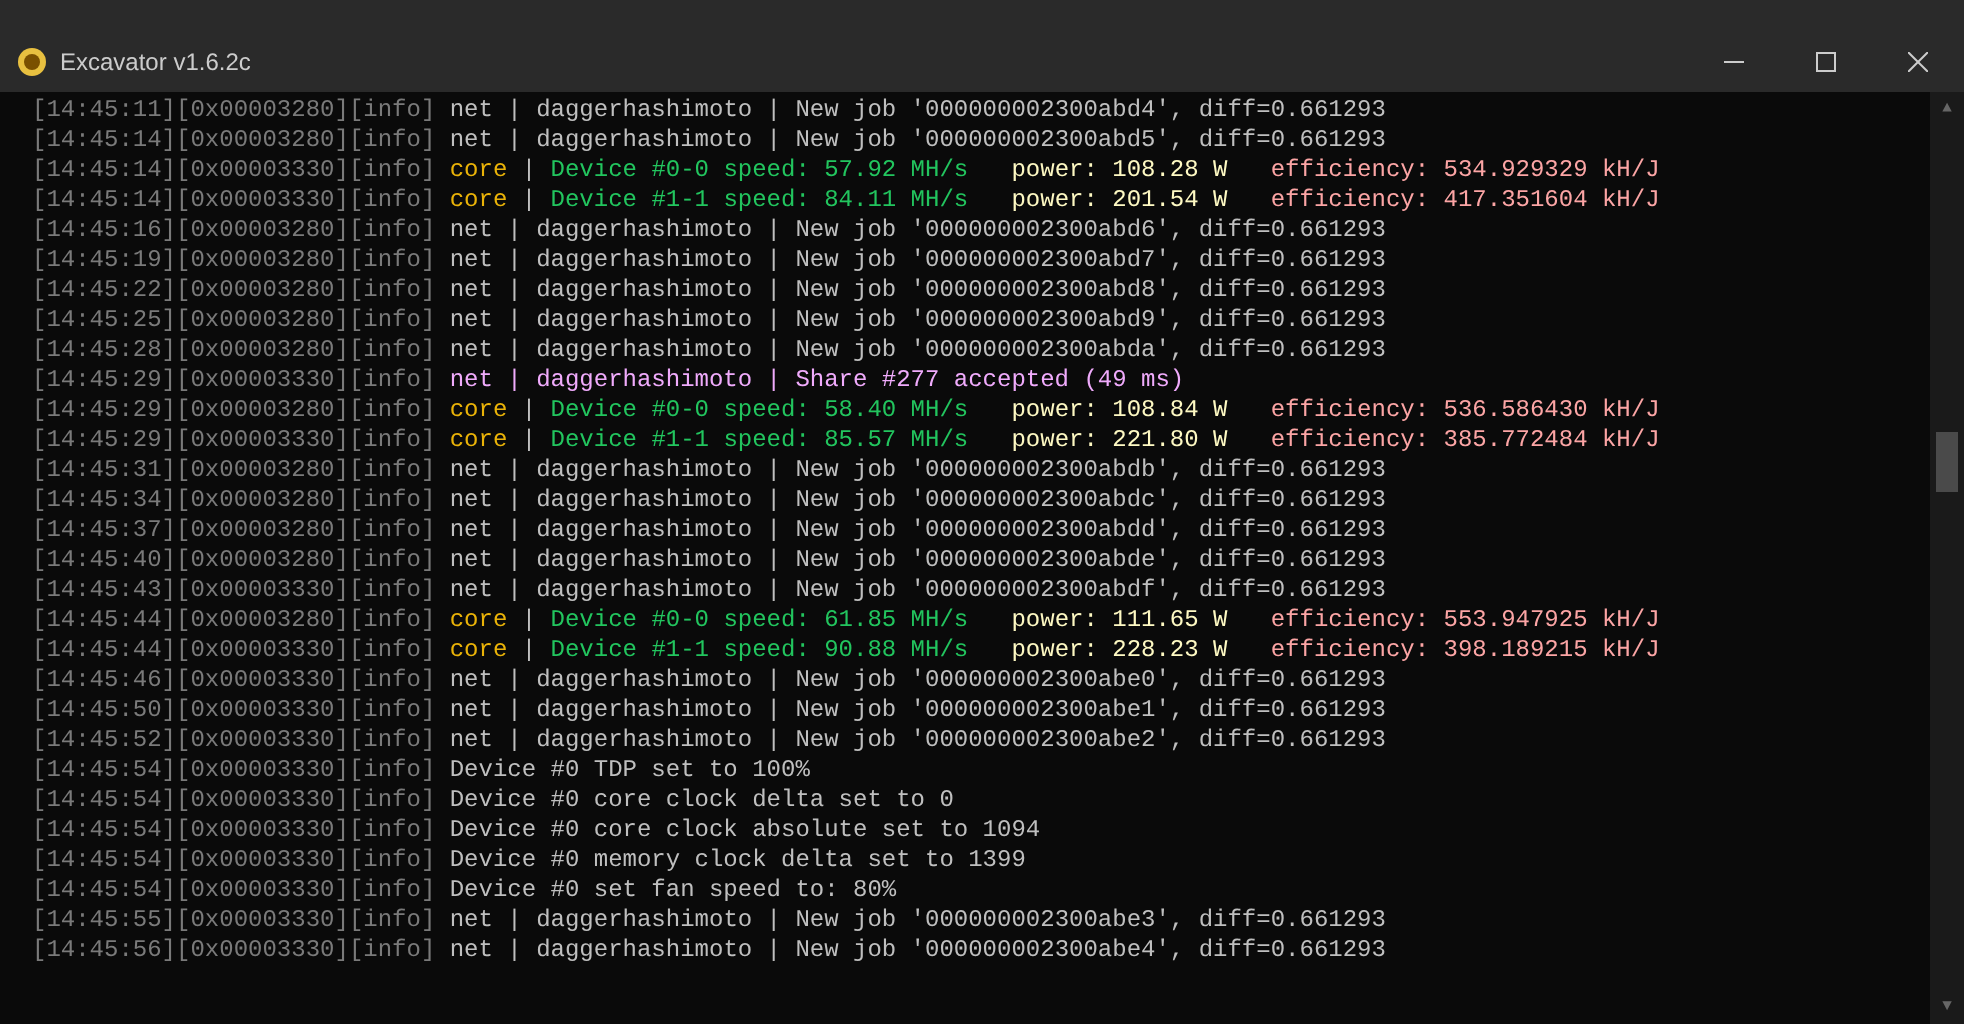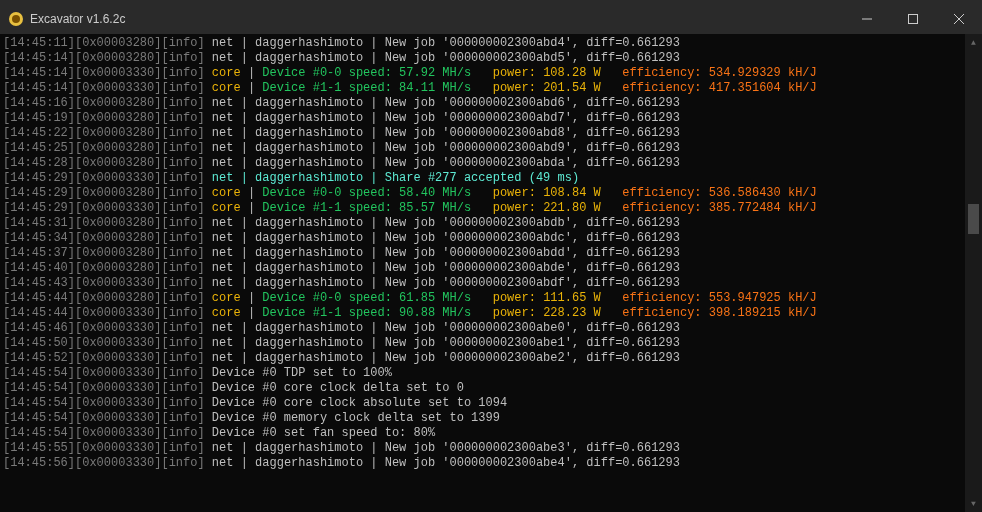--- a/index.html
+++ b/index.html
@@ -1,32 +1,32 @@
 <!DOCTYPE html>
 <html><head>
 <meta charset="utf-8">
 <style>
   html,body{margin:0;padding:0;background:#0a0a0a;font-family:Consolas,'Courier New',monospace;font-size:12px;line-height:15px;overflow:hidden}
   .window{width:982px;height:512px;background:#0a0a0a;display:flex;flex-direction:column;position:relative}
-  .titlebar{height:30px;background:#2a2a2a;display:flex;align-items:center;justify-content:space-between;padding:4px 0 0 8px;color:#ccc;font-family:'Segoe UI',sans-serif;font-size:12px}
+  .titlebar{height:30px;background:#2a2a2a;display:flex;align-items:center;justify-content:space-between;padding:16px 0 0 8px;color:#ccc;font-family:'Segoe UI',sans-serif;font-size:12px}
   .titlebar-left{display:flex;align-items:center;gap:6px}
   .ico{width:16px;height:16px;display:inline-block}
   .winbtns{display:flex;height:100%}
   .winbtn{width:46px;height:100%;display:flex;align-items:center;justify-content:center;color:#ccc}
   .body{flex:1;display:flex;position:relative;background:#0a0a0a;overflow:hidden}
-  .log{flex:1;padding:2px 3px;white-space:pre;color:#bfbfbf;overflow:hidden}
+  .log{flex:1;padding:2px 16px;white-space:pre;color:#bfbfbf;overflow:hidden}
   .line{display:block}
   .ts,.addr,.lvl{color:#7a7a7a}
   .cat-net{color:#bfbfbf}
   .cat-core{color:#eab308}
   .msg{color:#bfbfbf}
-  .share{color:#5eead4}
+  .share{color:#f0abfc}
   .dev{color:#22c55e}
-  .pow{color:#eab308}
-  .eff{color:#f97316}
+  .pow{color:#fef9c3}
+  .eff{color:#fca5a5}
   .scrollbar{width:17px;background:#1a1a1a;position:relative}
   .sbtn{height:17px;display:flex;align-items:center;justify-content:center;color:#666;font-size:8px}
   .thumb{position:absolute;left:3px;right:3px;top:170px;height:30px;background:#4a4a4a}
   .sdn{position:absolute;bottom:0;left:0;right:0}
 </style>
 </head>
 <body>
 
 <div class="window">
   <div class="titlebar">

